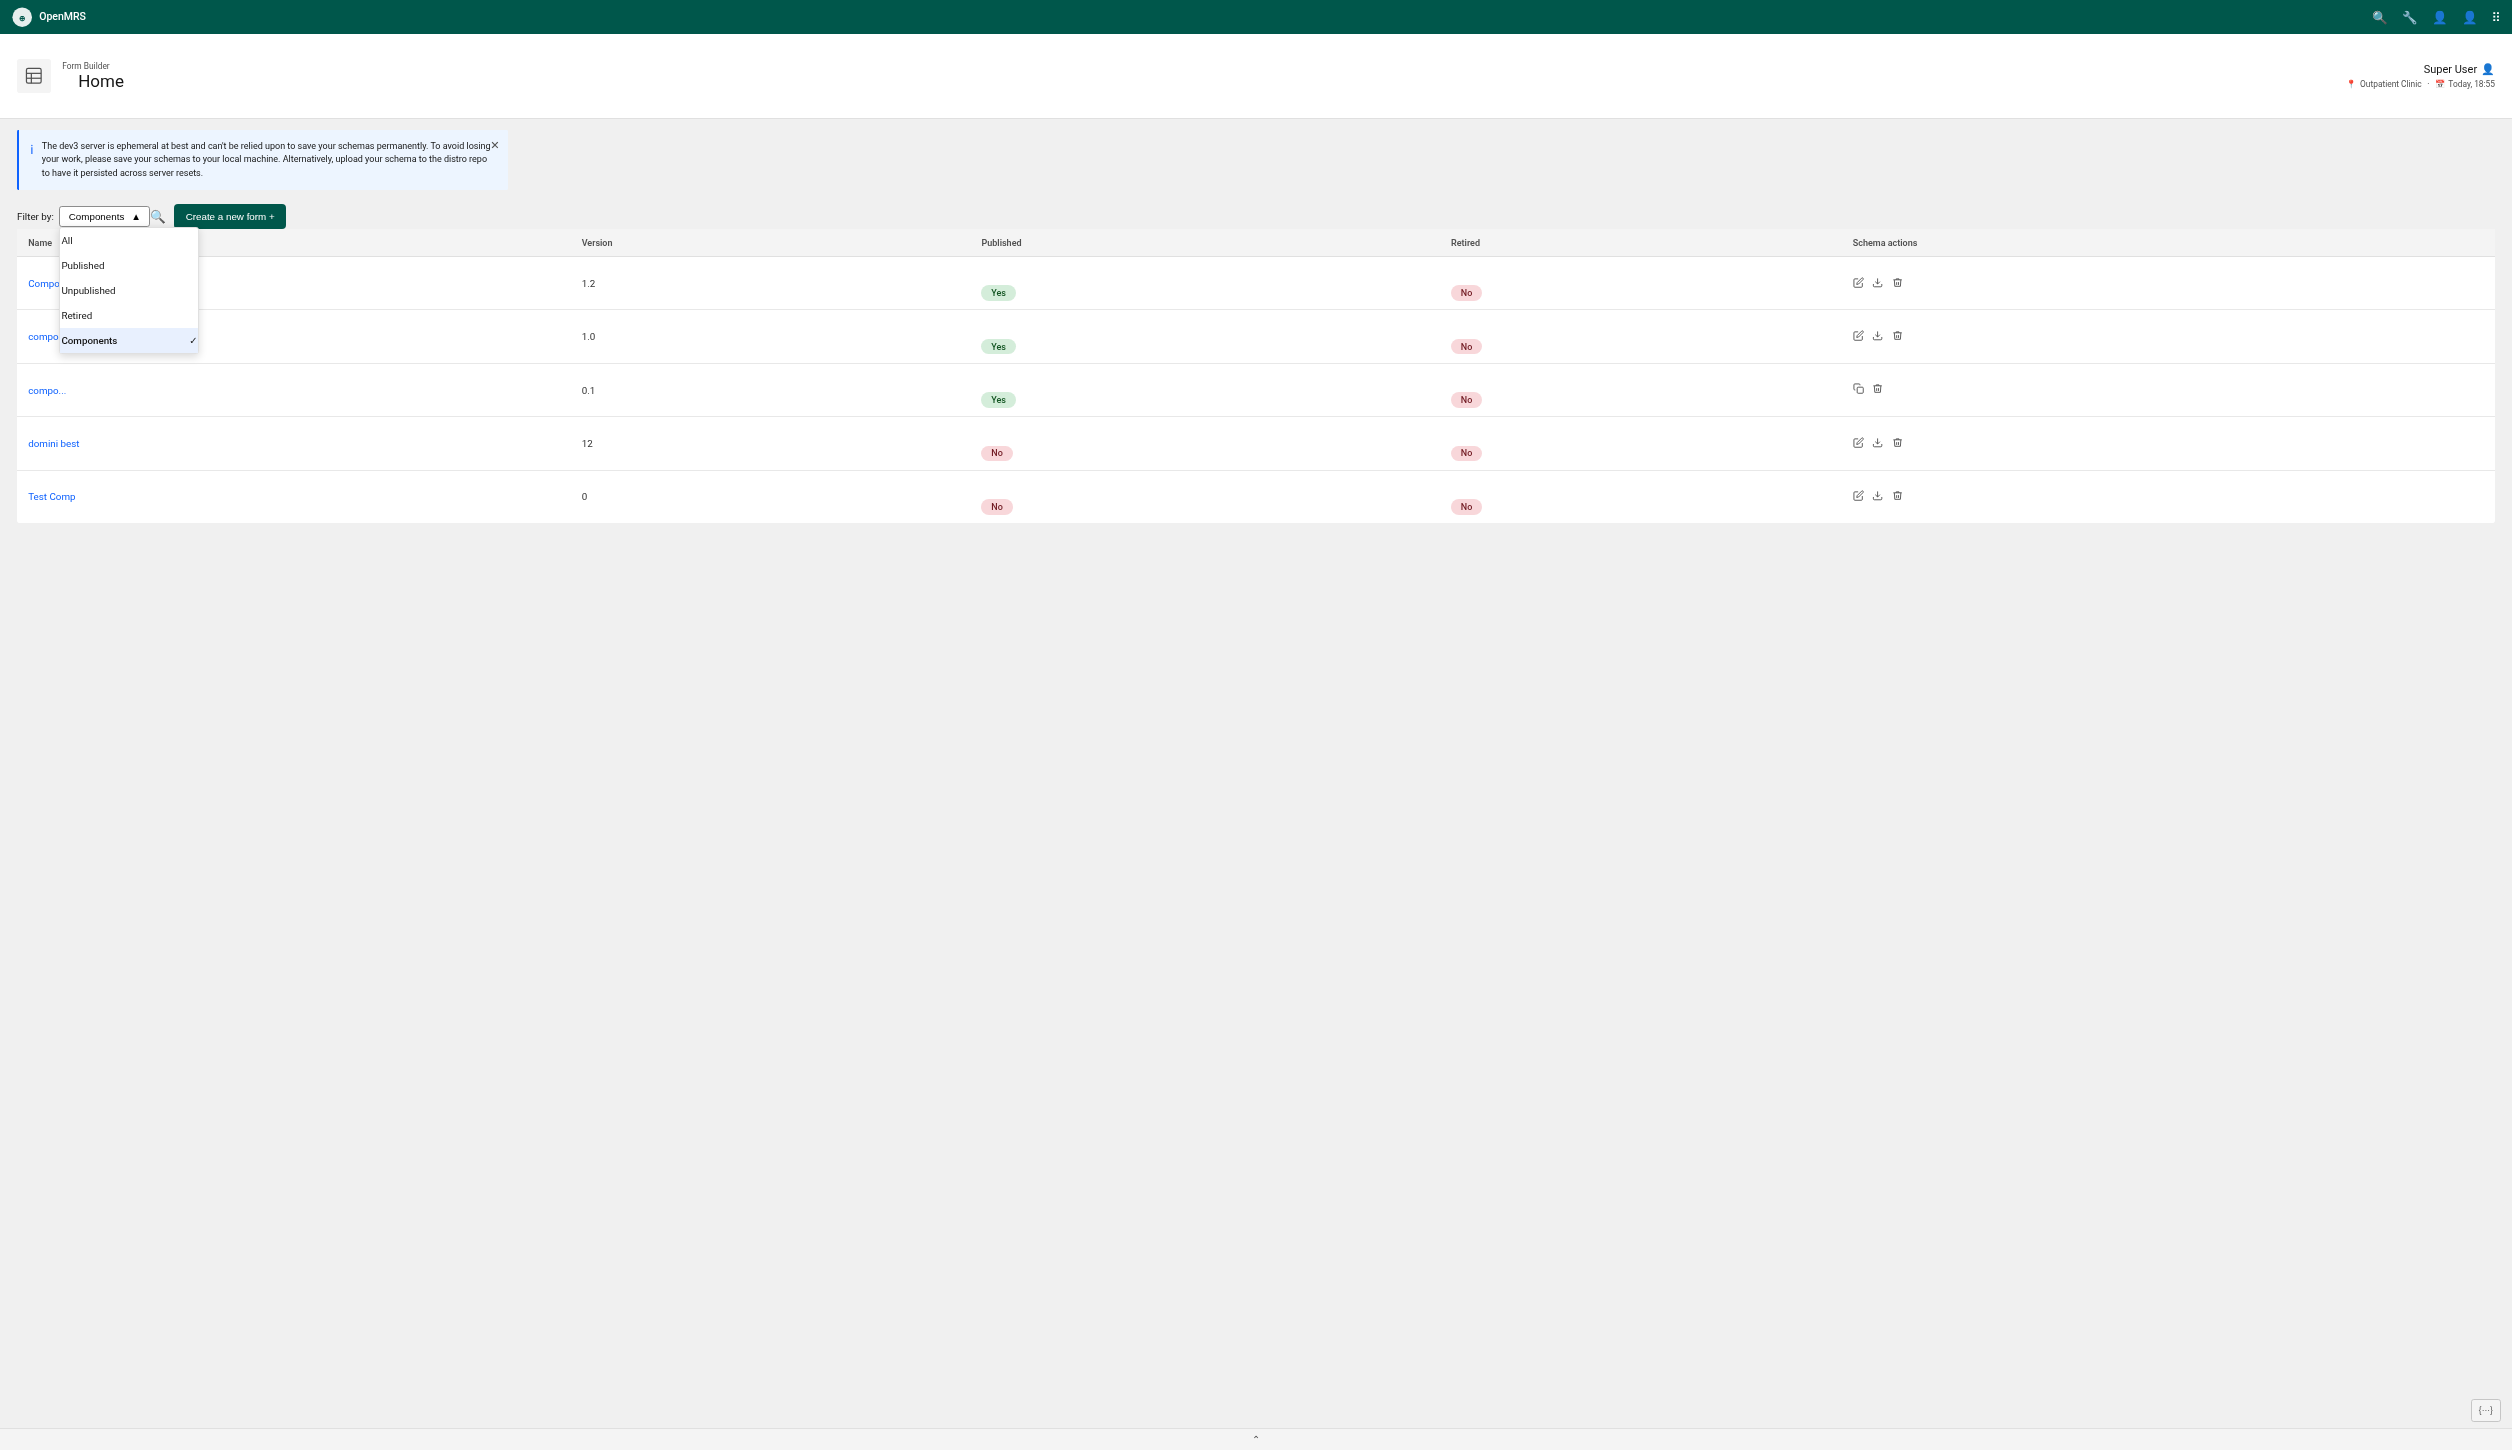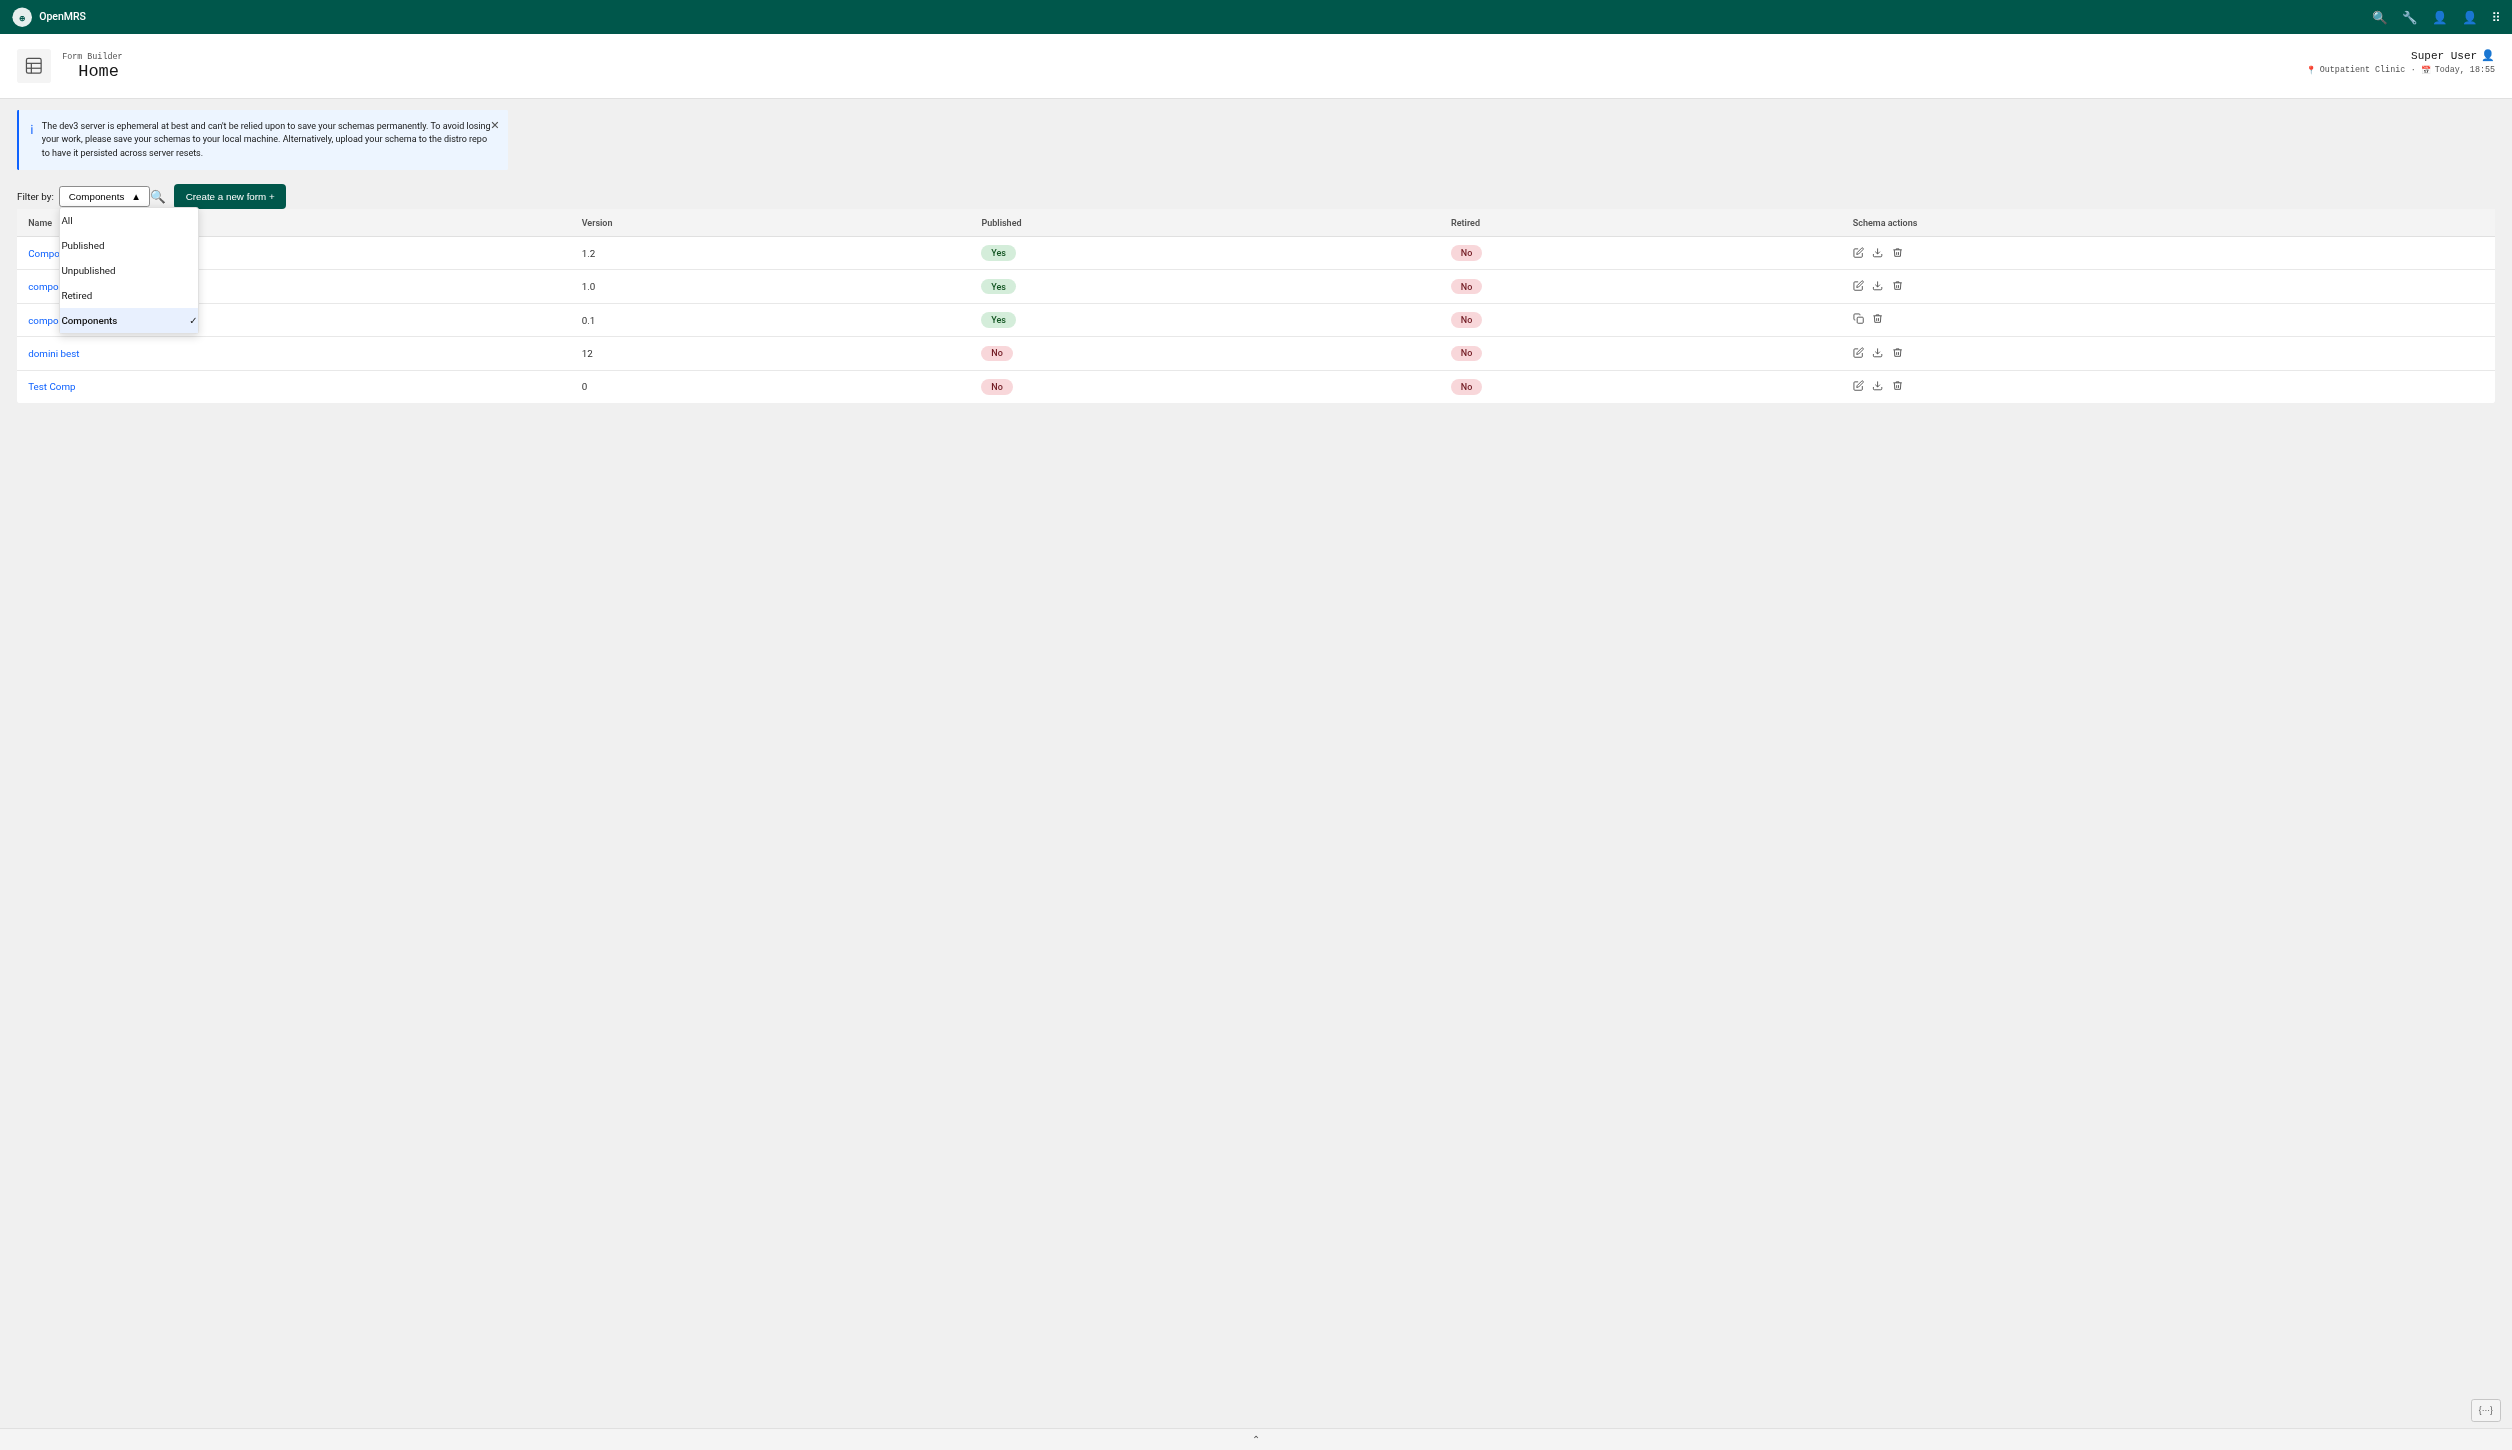--- a/index.html
+++ b/index.html
@@ -17,26 +17,26 @@
     .top-nav-left { display: flex; align-items: center; gap: 5.6px; }
     .openmrs-logo { width: 22.4px; height: 22.4px; }
     .openmrs-logo circle { fill: white; }
     .openmrs-name { color: white; font-size: 10.5px; font-weight: 500; }
     .top-nav-right { display: flex; align-items: center; gap: 14px; }
     .top-nav-icon { color: white; font-size: 12.6px; cursor: pointer; }
 
     
     .header-bar {
       background: white;
-      padding: 15px 17px;
+      padding: 25px 17px;
       display: flex;
+      align-items: center;
       justify-content: space-between;
       border-bottom: 0.7px solid #e0e0e0;
       min-height: 56px;
-      font-family: Liberation Mono, monospace;
     }
     .header-left { display: flex; align-items: center; gap: 11.2px; }
     .header-icon {
       width: 34px; height: 34px;
       background: #f4f4f4;
       border-radius: 2.8px;
       display: flex; align-items: center; justify-content: center;
       color: #525252;
       font-size: 17px;
     }
@@ -137,20 +137,21 @@
     tr:last-child td { border-bottom: none; }
     .form-name-link { color: #0f62fe; text-decoration: none; }
 
     
     .badge {
       display: inline-flex; align-items: center; justify-content: center;
       padding: 2.8px 9.8px;
       border-radius: 14px;
       font-size: 9px;
       font-weight: 500;
+      margin-top: 20px;
     }
     .badge-yes { background: #d4edda; color: #155724; }
     .badge-no { background: #f8d7da; color: #721c24; }
 
     
     .action-icons { display: flex; align-items: center; gap: 8.4px; }
     .action-icon { background: none; border: none; cursor: pointer; color: #525252; font-size: 11.2px; }
 
     
     .bottom-bar {

